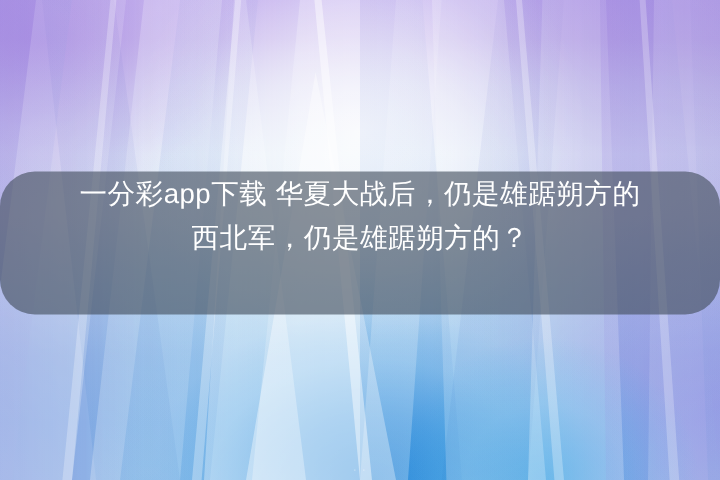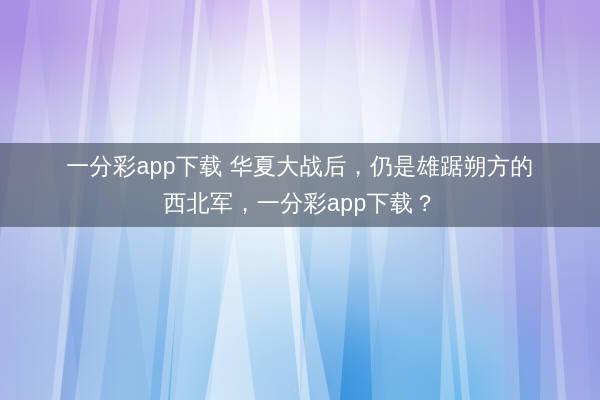--- a/index.html
+++ b/index.html
@@ -101,26 +101,26 @@
   
   .shards { position: absolute; inset: 0; }
   .shards svg { display: block; width: 600px; height: 400px; }
 
   
   .caption-band {
     position: absolute;
     left: 0;
     right: 0;
     top: 143px;
-    height: 84px;
+    height: 119px;
     background: rgba(66,78,92,0.62);
     display: flex;
     flex-direction: column;
     align-items: center;
-    justify-content: center;
+    border-radius: 29px;
   }
   .caption-line {
     color: #ffffff;
     font-size: 23px;
     line-height: 37px;
     letter-spacing: 0.4px;
     white-space: nowrap;
     text-align: center;
     font-weight: 400;
   }
@@ -199,18 +199,18 @@
       <polygon points="262,0 268,0 310,400 300,400" fill="#ffffff" opacity="0.45"></polygon>
       <polygon points="196,0 201,0 168,400 160,400" fill="#ffffff" opacity="0.30"></polygon>
       <polygon points="430,0 435,0 470,400 462,400" fill="#ffffff" opacity="0.28"></polygon>
       <polygon points="92,0 97,0 60,400 52,400" fill="#ffffff" opacity="0.26"></polygon>
       <polygon points="533,0 538,0 566,400 558,400" fill="#ffffff" opacity="0.24"></polygon>
     </svg>
   </div>
 
   <div class="caption-band">
     <div class="caption-line">一分彩app下载 华夏大战后，仍是雄踞朔方的</div>
-    <div class="caption-line">西北军，一分彩app下载？</div>
+    <div class="caption-line">西北军，仍是雄踞朔方的？</div>
   </div>
 
   <div class="watermark">· ·</div>
 
 </div>
 
 </body></html>

